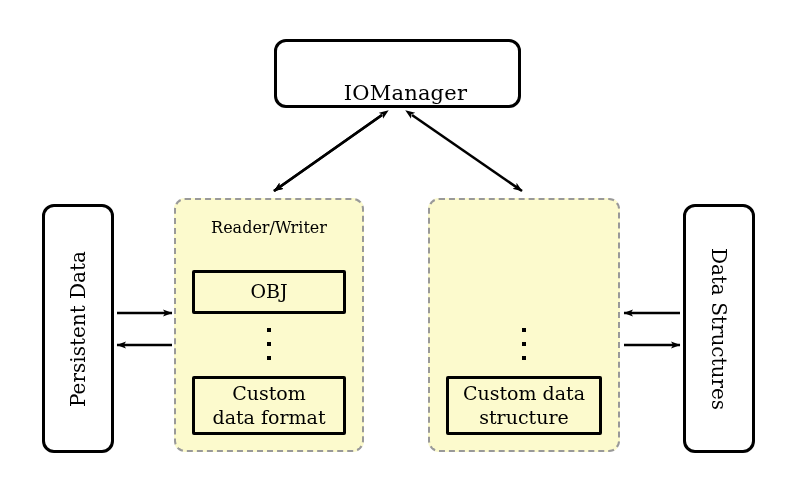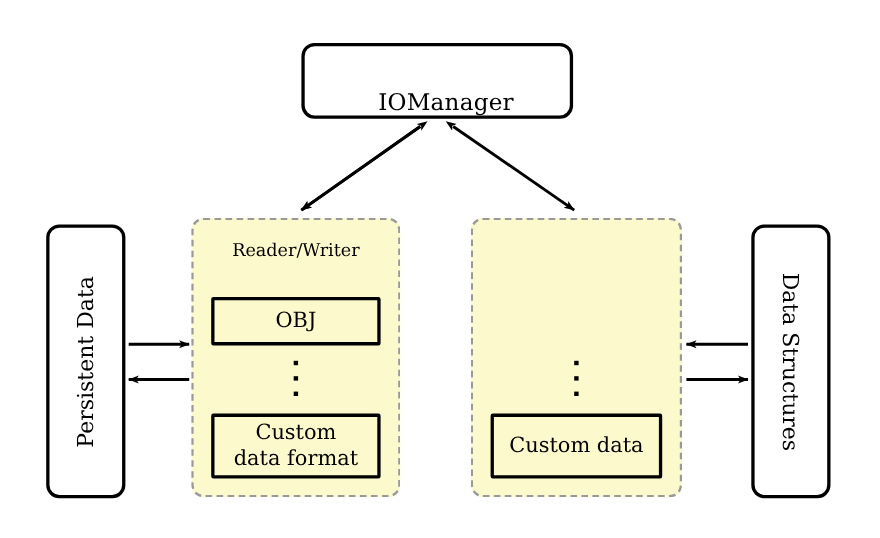--- a/index.html
+++ b/index.html
@@ -221,17 +221,18 @@
 
     <div class="vdots">
       <span></span>
         <span></span>
         <span></span>
     </div>
 
     <div class="module-box mod-bottom mod-left-inset">
       <span>
         <span>Custom data</span><br>
+        <span>structure</span>
       </span>
     </div>
   </div>
 
 </div>
 
 </body></html>

